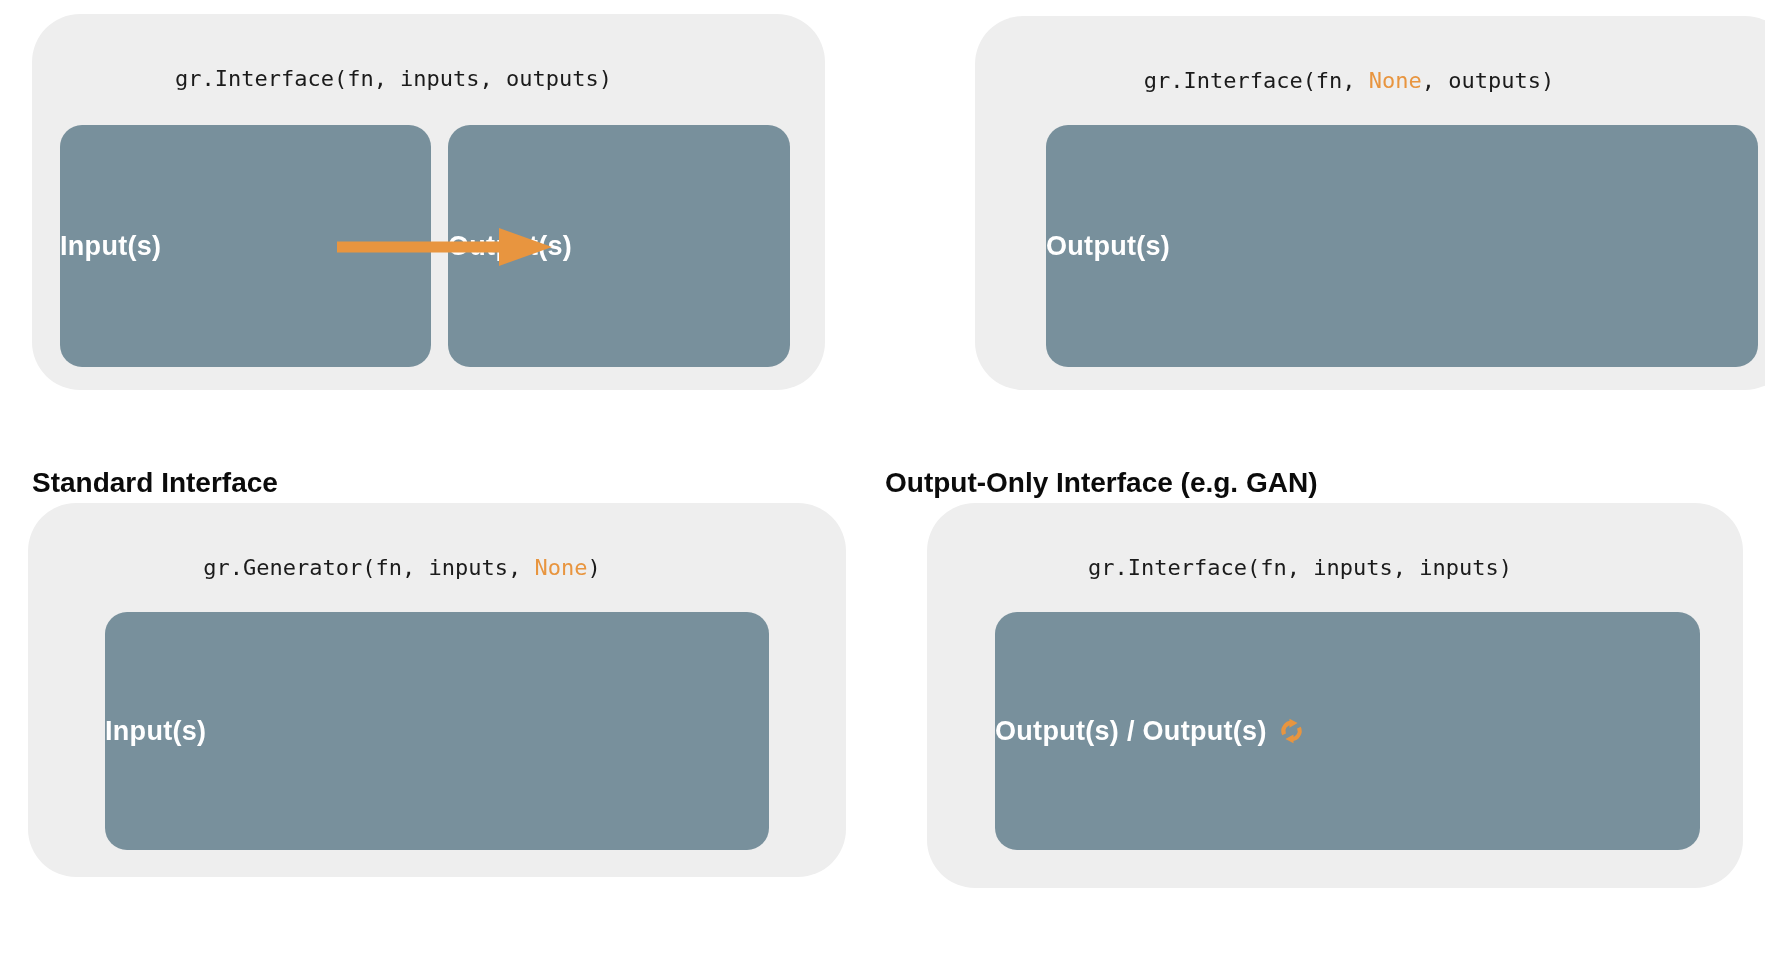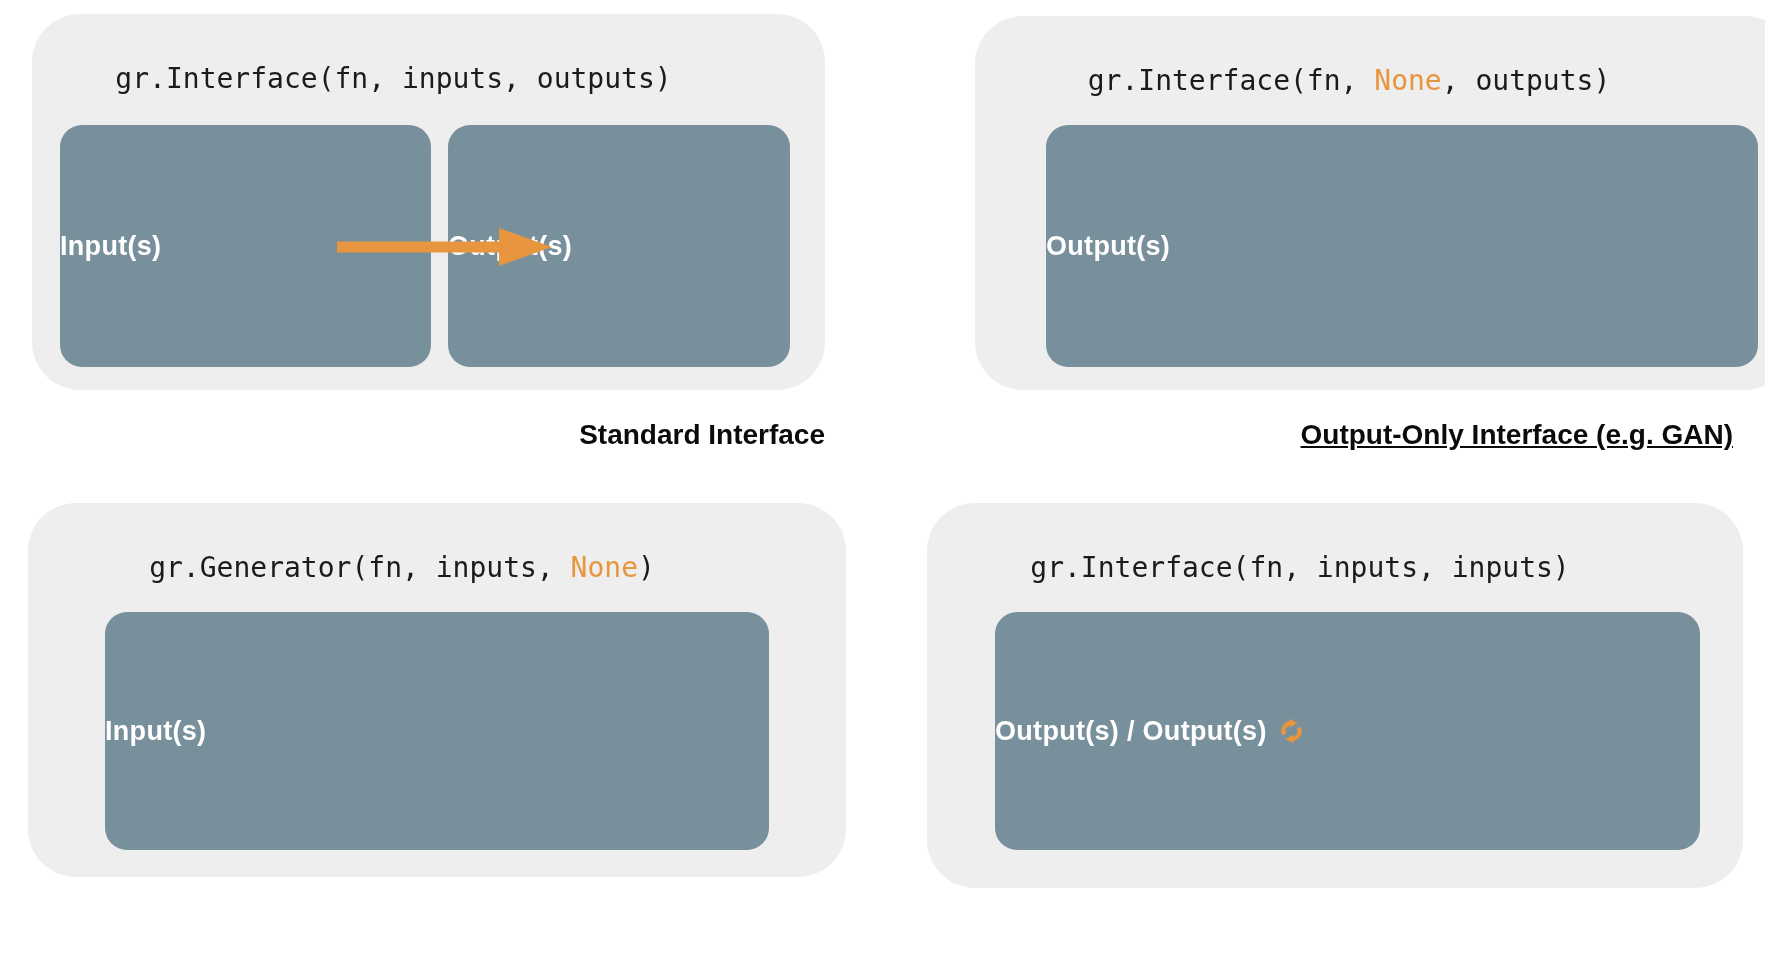--- a/index.html
+++ b/index.html
@@ -4,37 +4,37 @@
 <style>
   html,body{margin:0;padding:0;background:#ffffff;}
   #stage{position:relative;width:1765px;height:975px;background:#ffffff;overflow:hidden;
          font-family:"Liberation Sans",sans-serif;}
   .panel{position:absolute;background:#EEEEEE;border-radius:48px;}
   #p0{left:32px;top:14px;width:793px;height:376px;}
   #p1{left:927px;top:16px;width:818px;height:374px;margin-left:48px;}
   #p2{left:28px;top:503px;width:818px;height:374px;}
   #p3{left:927px;top:503px;width:816px;height:385px;}
   .code{position:absolute;top:45px;left:0;right:0;text-align:center;
-        font-family:"DejaVu Sans Mono",monospace;font-size:28px;line-height:40px;
+        font-family:"DejaVu Sans Mono",monospace;font-size:22px;line-height:40px;
         color:#1B1B1B;padding-right:70px;white-space:pre;}
   .code .hl{color:#E8953F;}
   .box{position:absolute;background:#78909C;border-radius:22px;
        display:flex;align-items:center;justify-content:flex-start;}
   #p0 .box1{left:28px;top:111px;width:371px;height:242px;}
   #p0 .box2{left:416px;top:111px;width:342px;height:242px;}
   #p1 .box1{left:71px;top:109px;width:712px;height:242px;}
   #p2 .box1{left:77px;top:109px;width:664px;height:238px;}
   #p3 .box1{left:68px;top:109px;width:705px;height:238px;}
   .box-label{color:#FFFFFF;font-weight:bold;font-size:27px;letter-spacing:0.3px;
              display:flex;align-items:center;}
   .arrow-svg{position:absolute;left:305px;top:211px;width:215px;height:44px;}
   .sync-svg{width:27px;height:28px;margin-left:11px;display:inline-block;}
-  .caption{position:absolute;text-align:right;font-weight:bold;font-size:28px;color:#0B0B0B;}
+  .caption{position:absolute;text-align:left;font-weight:bold;font-size:28px;color:#0B0B0B;margin-top:48px;}
   #c0{left:32px;top:419px;width:793px;}
-  #c1{left:915px;top:419px;width:818px;text-decoration:underline;}
+  #c1{left:885px;top:419px;width:818px;}
   #c2{left:28px;top:911px;width:818px;}
   #c3{left:927px;top:917px;width:816px;}
 </style>
 </head>
 <body>
 
 <div id="stage">
 
   <div class="panel" id="p0">
     <div class="code"><span>gr.Interface(fn, inputs, outputs)</span><span class="hl"></span><span></span></div>

